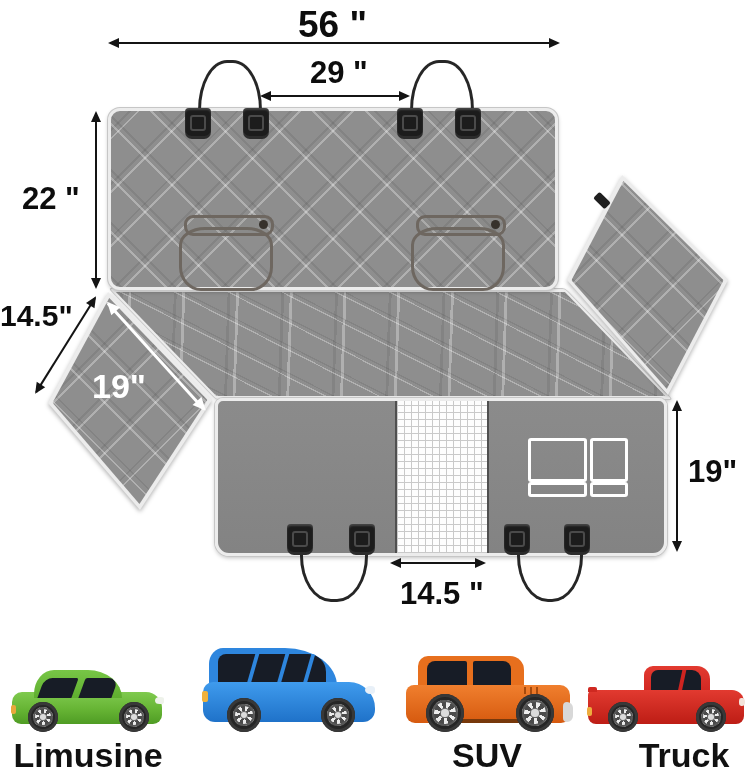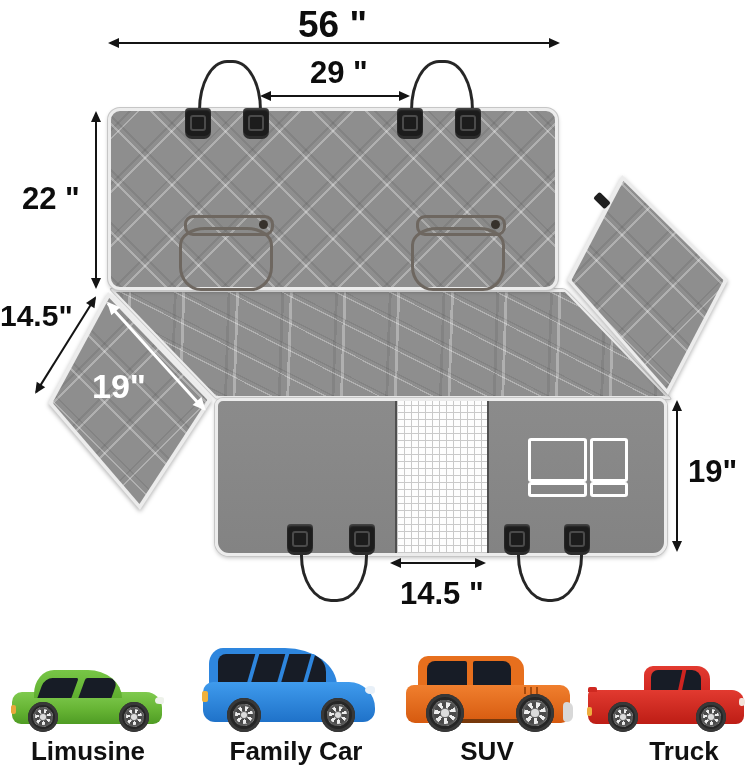--- a/index.html
+++ b/index.html
@@ -68,21 +68,21 @@
   
   .car{position:absolute;}
   .car *{position:absolute;}
   .wheel{bottom:0;border-radius:50%;background:#262626;box-shadow:inset 0 0 0 3px #383838;}
   .hub{inset:17%;border-radius:50%;
        background:repeating-conic-gradient(from 8deg,#ececec 0 24deg,#4b4b4b 24deg 51.4deg);
        box-shadow:inset 0 0 0 2px #585858;}
   .hub::after{content:"";position:absolute;inset:36%;background:#dcdcdc;border-radius:50%;
        box-shadow:0 0 0 1px #666;}
   .win{background:#171c26;}
-  .car-label{position:absolute;transform:translateX(-50%);font-weight:bold;font-size:26px;
+  .car-label{position:absolute;transform:translateX(-50%);font-weight:bold;font-size:34px;
        color:#111;white-space:nowrap;}
 </style>
 </head>
 <body>
 
 <div id="stage">
 
   <div class="panel quilt" style="left:110px;top:289px;width:449px;height:104px;transform:skewX(44deg);
               transform-origin:top left;border-radius:2px;"></div>
 
@@ -176,21 +176,20 @@
                 background:linear-gradient(180deg,#3f9bed,#1f72c9);"></div>
     <div style="right:0;bottom:38px;width:10px;height:8px;background:#e8f0f8;border-radius:50% 40% 40% 50%;"></div>
     <div style="left:-1px;bottom:30px;width:6px;height:11px;background:#f0b23c;border-radius:2px;"></div>
     <div class="wheel" style="left:24px;width:34px;height:34px;">
       <div class="hub"></div>
       </div>
     <div class="wheel" style="right:20px;width:34px;height:34px;">
       <div class="hub"></div>
       </div>
   </div>
-  <div class="car-label" style="left:296px;top:736px;">Family Car</div>
 
   <div class="car" style="left:406px;top:649px;width:164px;height:83px;">
     <div style="left:12px;bottom:40px;width:106px;height:36px;overflow:hidden;
                 border-radius:10px 14px 0 0;background:#e76f1d;">
       <div class="win" style="left:9px;top:5px;width:40px;height:26px;border-radius:8px 2px 2px 2px;"></div>
       <div class="win" style="left:55px;top:5px;width:38px;height:26px;border-radius:2px 8px 2px 2px;"></div>
     </div>
     <div style="left:0;right:0;bottom:9px;height:38px;border-radius:8px 10px 9px 9px;
                 background:linear-gradient(180deg,#f07f2e,#d65a0f);"></div>
     <div style="right:30px;bottom:38px;width:16px;height:7px;

